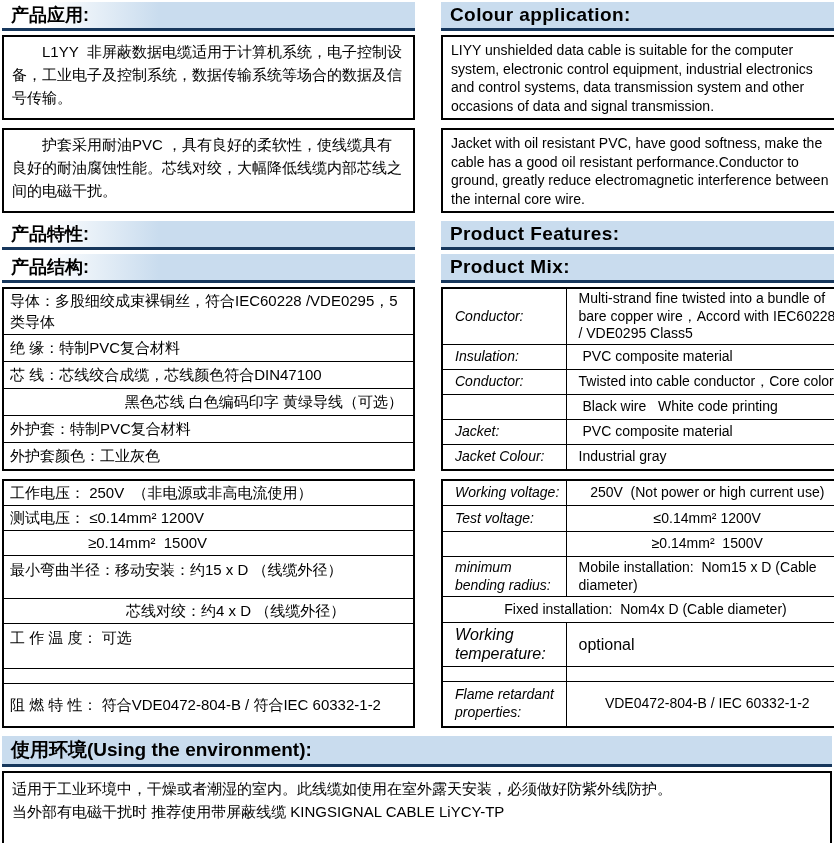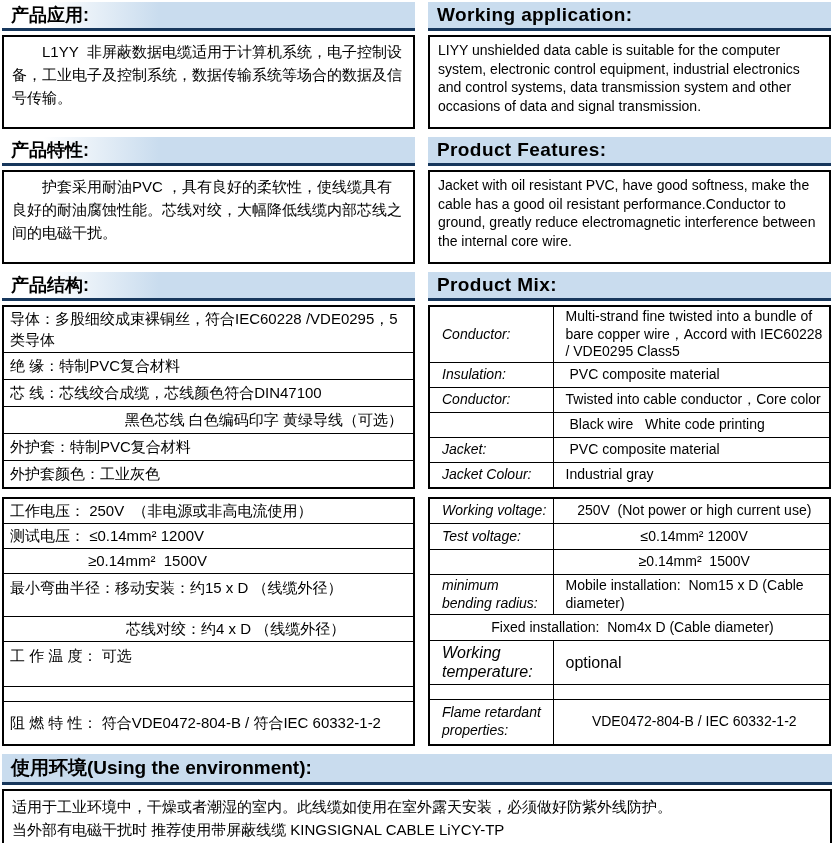--- a/index.html
+++ b/index.html
@@ -6,37 +6,37 @@
     --band-fill:#c9dcee;
     --band-rule:#17375c;
     --ink:#000000;
   }
   html,body{margin:0;padding:0;}
   body{
     width:834px;height:843px;background:#ffffff;overflow:hidden;
     font-family:"Liberation Sans", sans-serif;color:var(--ink);
   }
   .page{box-sizing:border-box;width:834px;height:843px;padding:2px 2px 0 2px;}
-  .cols{display:grid;grid-template-columns:413px 403px;column-gap:13px;}
+  .cols{display:grid;grid-template-columns:413px 403px;column-gap:26px;}
   .full{display:block;}
 
   
   .band{
     box-sizing:border-box;height:29px;border-bottom:3px solid var(--band-rule);
     display:flex;align-items:center;padding-left:9px;margin-bottom:4px;
     font-weight:bold;white-space:nowrap;overflow:hidden;
   }
   .band.zh{background:linear-gradient(90deg,#ffffff 0%,#ffffff 10%,var(--band-fill) 38%);font-size:18px;}
   .band.en{background:var(--band-fill);font-size:19px;letter-spacing:0.4px;}
   .band.fullband{background:var(--band-fill);height:31px;font-size:19px;}
 
   
   .tbox{
     box-sizing:border-box;border:2px solid var(--ink);
-    padding:3px 8px 12px 8px;margin-bottom:8px;overflow:hidden;
+    padding:3px 8px 3px 8px;margin-bottom:8px;overflow:hidden;
   }
   .zh-body{font-size:15px;line-height:23px;min-height:80px;}
   .zh-body p{margin:0;text-indent:30px;}
   .en-body{font-size:14px;line-height:18.5px;min-height:80px;}
   .en-body p{margin:1px 0 0 0;}
   .box-short{min-height:74px;}
 
   
   table.tbl{
     width:100%;border-collapse:collapse;border:2px solid var(--ink);
@@ -72,46 +72,46 @@
 </head>
 <body>
 
 <div class="page">
 
   <div class="cols">
     <div class="band zh">
       <span>产品应用:</span>
     </div>
     <div class="band en">
-      <span>Working application:</span>
+      <span>Colour application:</span>
     </div>
   </div>
   <div class="cols">
     <div class="tbox zh-body">
       <p>L1YY&nbsp;&nbsp;非屏蔽数据电缆适用于计算机系统，电子控制设备，工业电子及控制系统，数据传输系统等场合的数据及信号传输。</p>
     </div>
     <div class="tbox en-body">
       <p>LIYY unshielded data cable is suitable for the computer system, electronic control equipment, industrial electronics and control systems, data transmission system and other occasions of data and signal transmission.</p>
     </div>
   </div>
 
   <div class="cols">
+    <div class="tbox zh-body box-short">
+      <p>护套采用耐油PVC ，具有良好的柔软性，使线缆具有良好的耐油腐蚀性能。芯线对绞，大幅降低线缆内部芯线之间的电磁干扰。</p>
+    </div>
+    <div class="tbox en-body box-short">
+      <p>Jacket with oil resistant PVC, have good softness, make the cable has a good oil resistant performance.Conductor to ground, greatly reduce electromagnetic interference between the internal core wire.</p>
+    </div>
+  </div>
+  <div class="cols">
     <div class="band zh">
       <span>产品特性:</span>
     </div>
     <div class="band en">
       <span>Product Features:</span>
-    </div>
-  </div>
-  <div class="cols">
-    <div class="tbox zh-body box-short">
-      <p>护套采用耐油PVC ，具有良好的柔软性，使线缆具有良好的耐油腐蚀性能。芯线对绞，大幅降低线缆内部芯线之间的电磁干扰。</p>
-    </div>
-    <div class="tbox en-body box-short">
-      <p>Jacket with oil resistant PVC, have good softness, make the cable has a good oil resistant performance.Conductor to ground, greatly reduce electromagnetic interference between the internal core wire.</p>
     </div>
   </div>
 
   <div class="cols">
     <div class="band zh">
       <span>产品结构:</span>
     </div>
     <div class="band en">
       <span>Product Mix:</span>
     </div>

